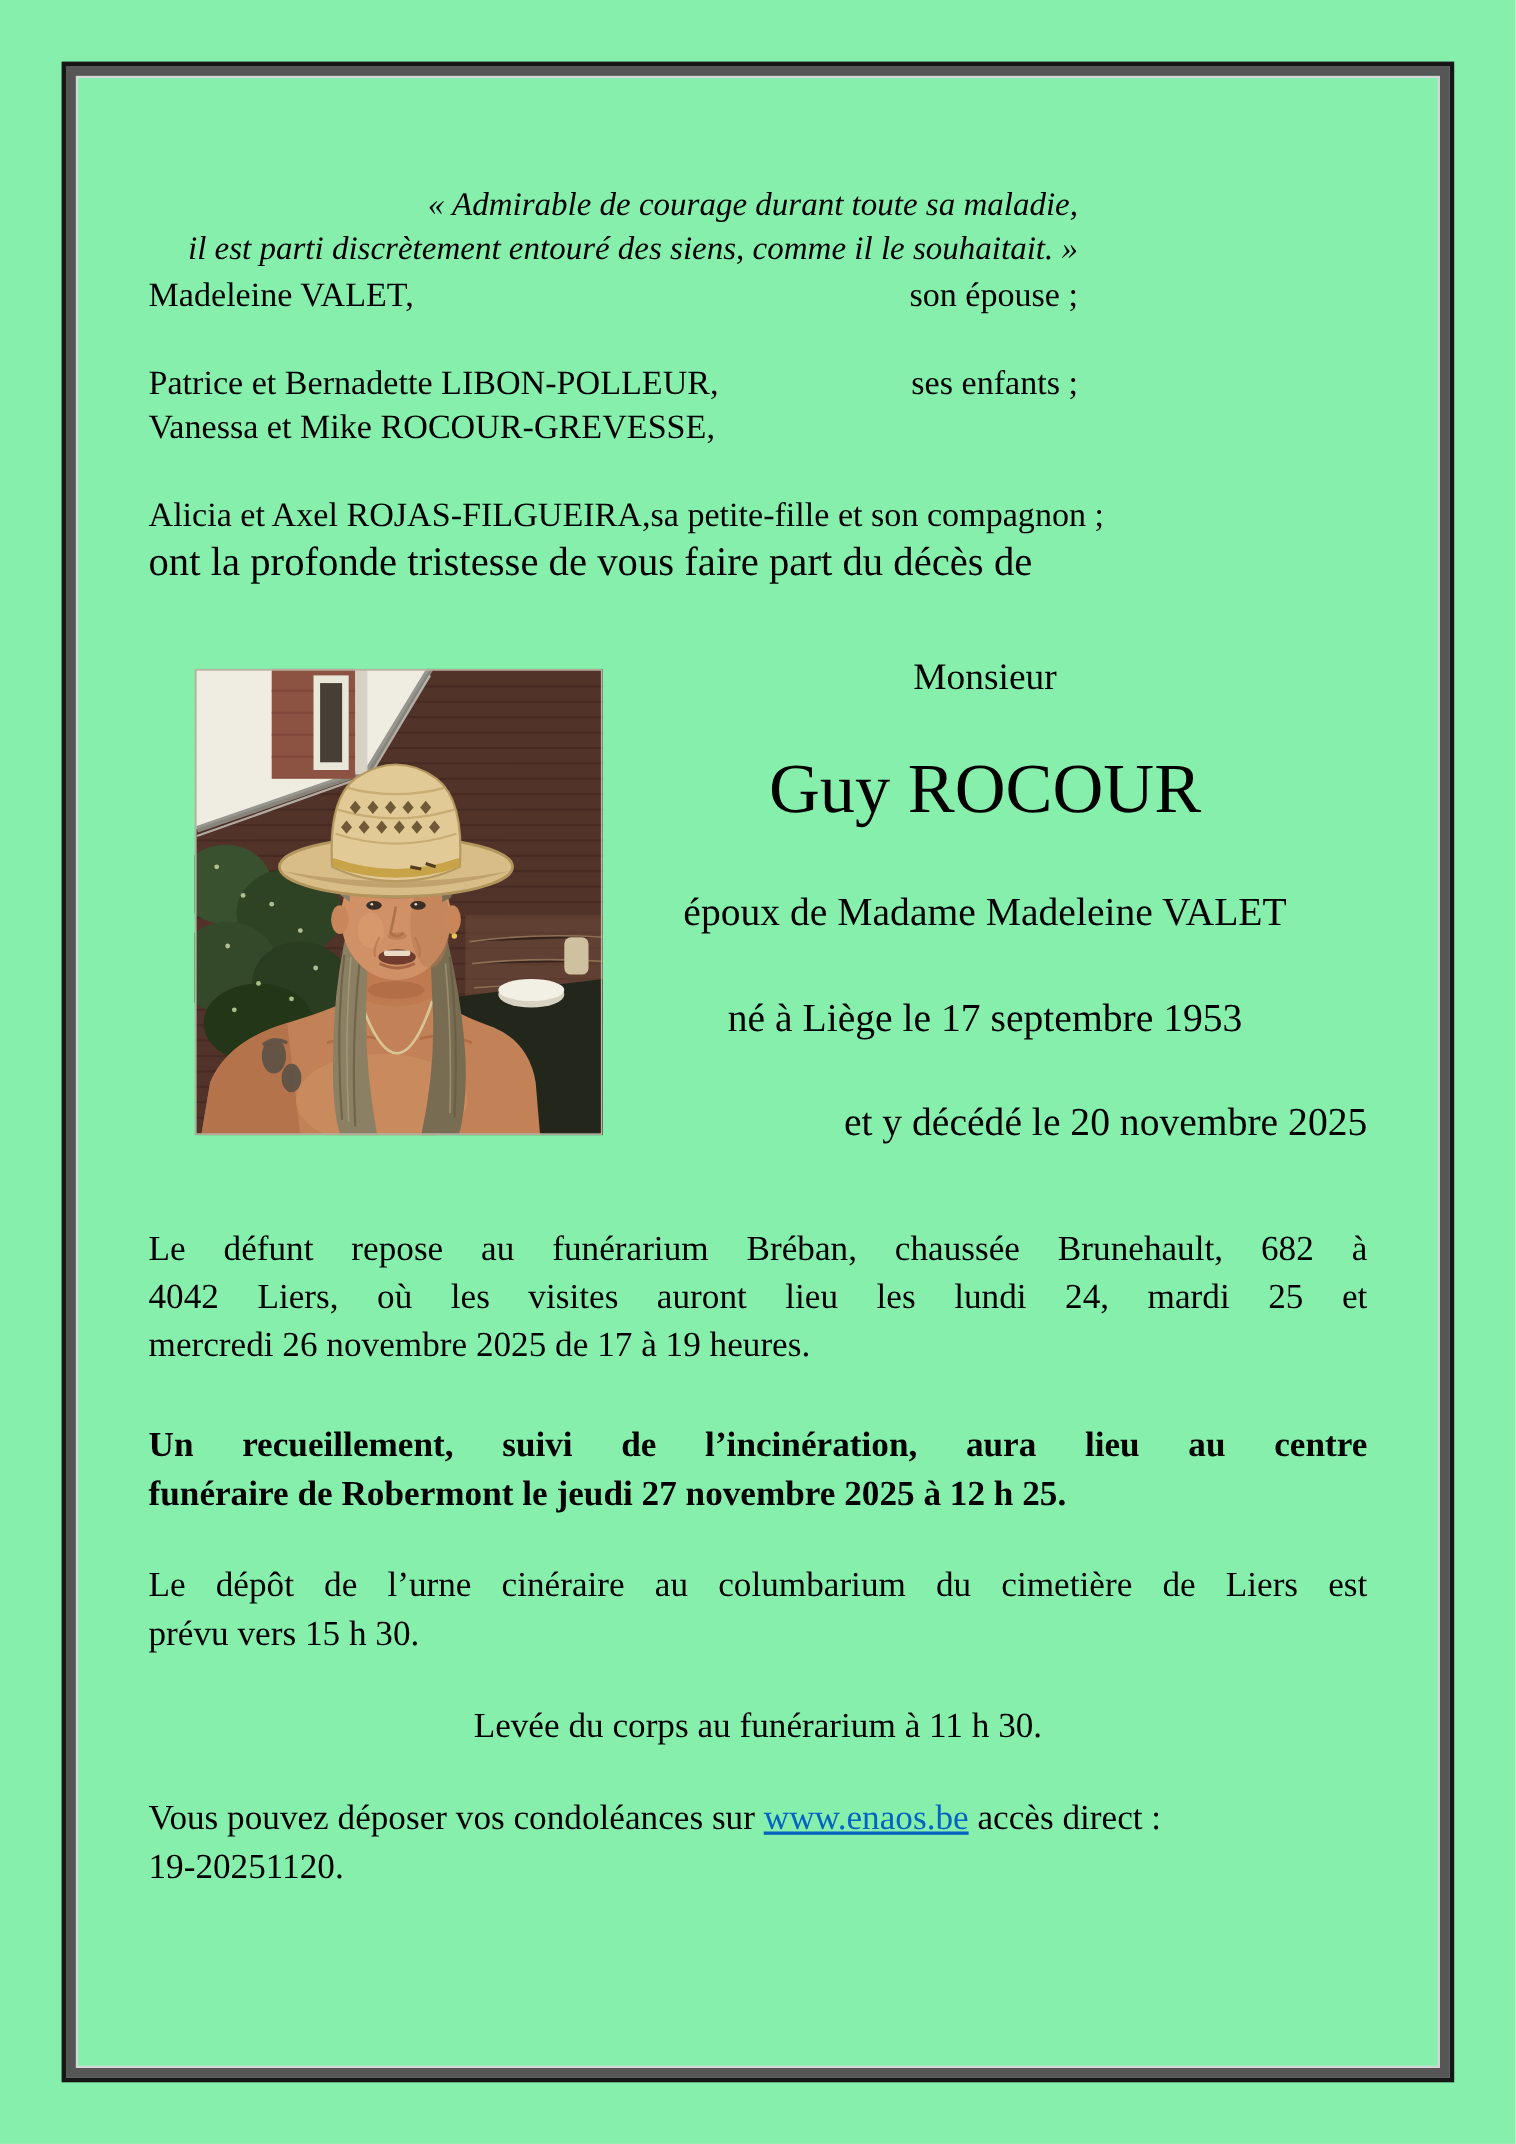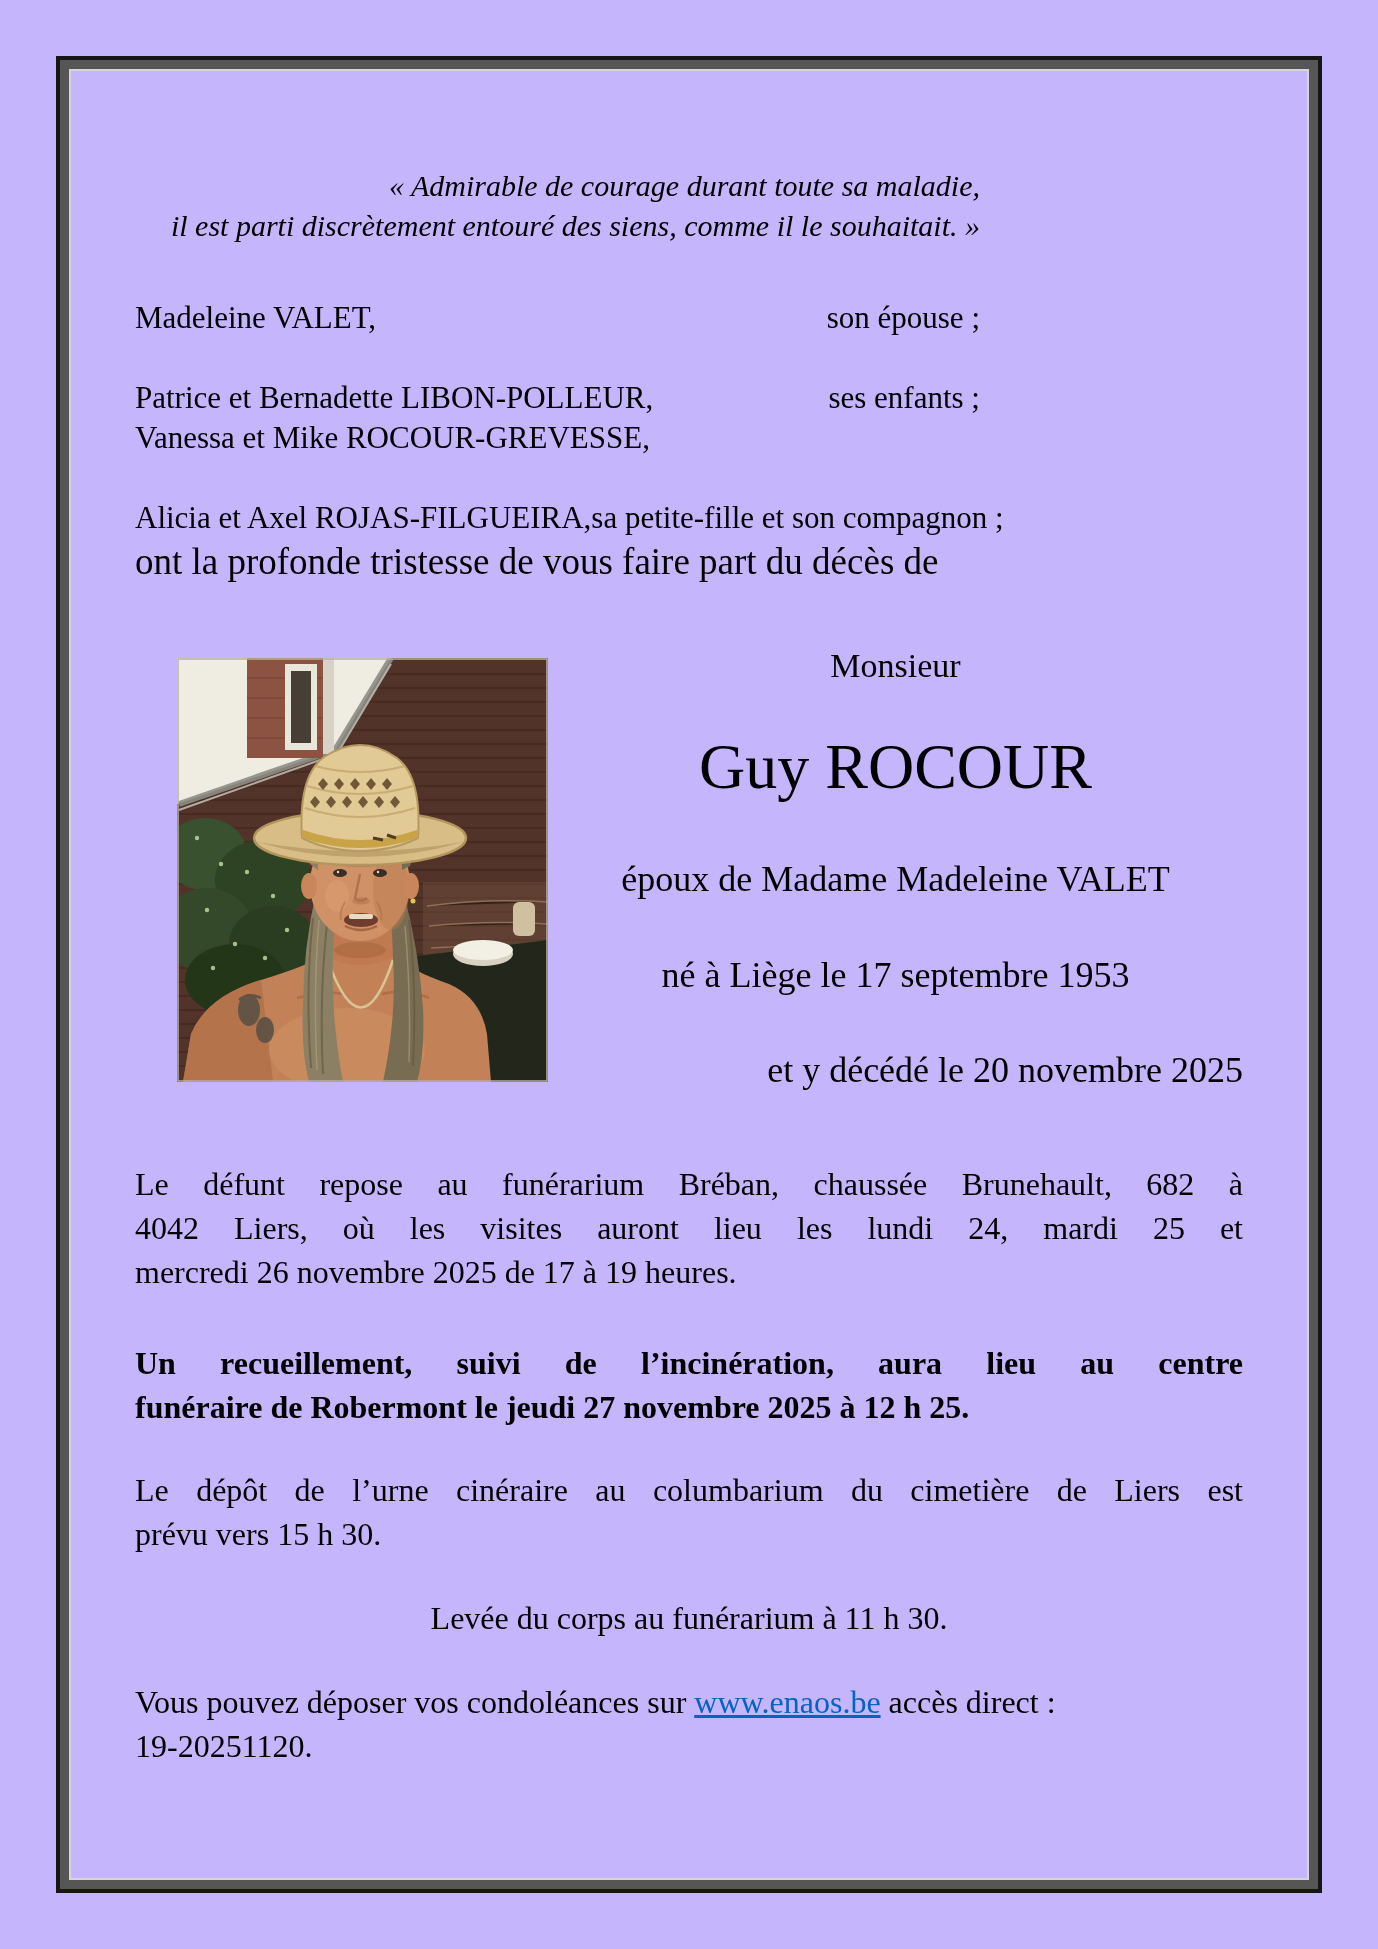--- a/index.html
+++ b/index.html
@@ -1,17 +1,17 @@
 <!DOCTYPE html>
 <html><head>
 <meta charset="utf-8">
 <style>
   html,body { margin:0; padding:0; background:#ffffff; }
   .page {
-    position:relative; width:1378px; height:1949px; background:#c4b5fd;
+    position:relative; width:1378px; height:1949px; background:#86efac;
     font-family:"Liberation Serif", serif; color:#000; overflow:hidden;
   }
   
   .frame   { position:absolute; inset:56px; border:4px solid #161616; }
   .frame-mid { position:absolute; inset:0; border:9px solid #565656; }
   .frame-in  { position:absolute; inset:0; border:2px solid #d6d6d6; }
 
   .doc { position:absolute; left:71px; top:71px; right:71px; bottom:71px; padding:0 64px; }
 
   .quote { margin-top:95px; width:845px; text-align:right; font-style:italic;
@@ -57,21 +57,21 @@
   </div>
 
   <div class="doc">
 
     <div class="quote">
       <div>« Admirable de courage durant toute sa maladie,</div>
       <div>il est parti discrètement entouré des siens, comme il le souhaitait. »</div>
     </div>
 
     <div class="fam">
-      <div class="fam-row" style="margin-top:50px">
+      <div class="fam-row" style="">
         <span>Madeleine VALET,</span>
         <span>son épouse ;</span>
       </div>
       <div style="margin-top:38px">
         <div class="fam-row tight">
           <span>Patrice et Bernadette LIBON-POLLEUR,</span>
           <span>ses enfants ;</span>
         </div>
         <div class="fam-row tight">
           <span>Vanessa et Mike ROCOUR-GREVESSE,</span>

